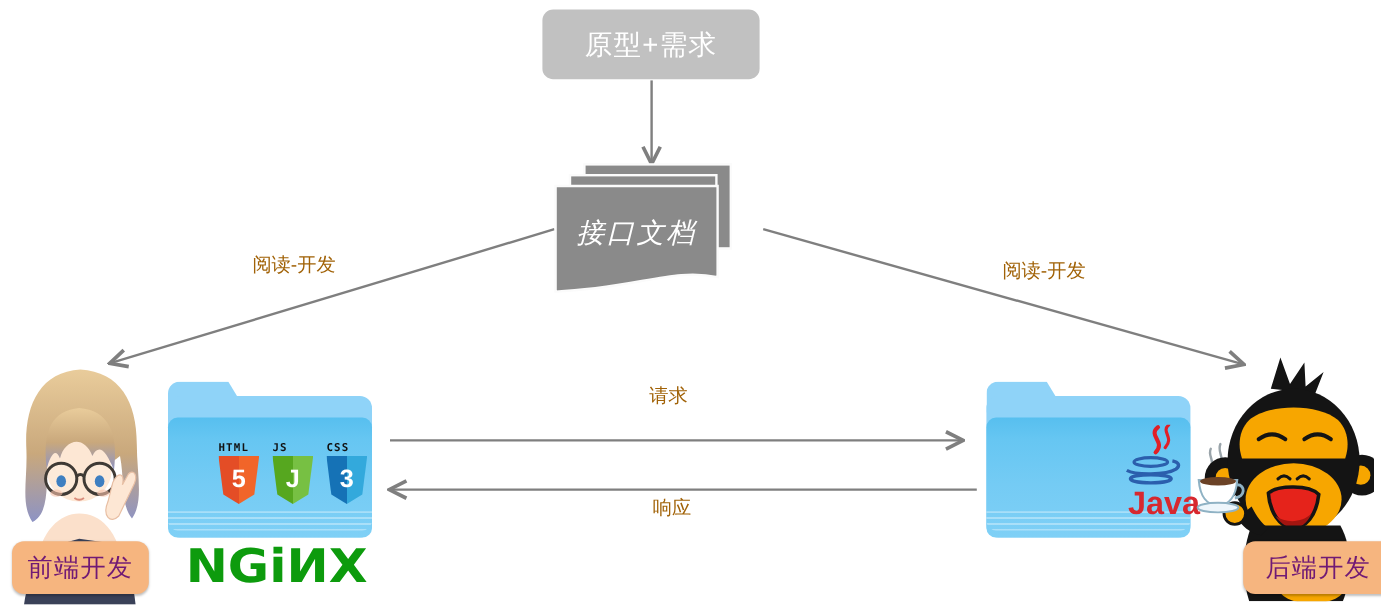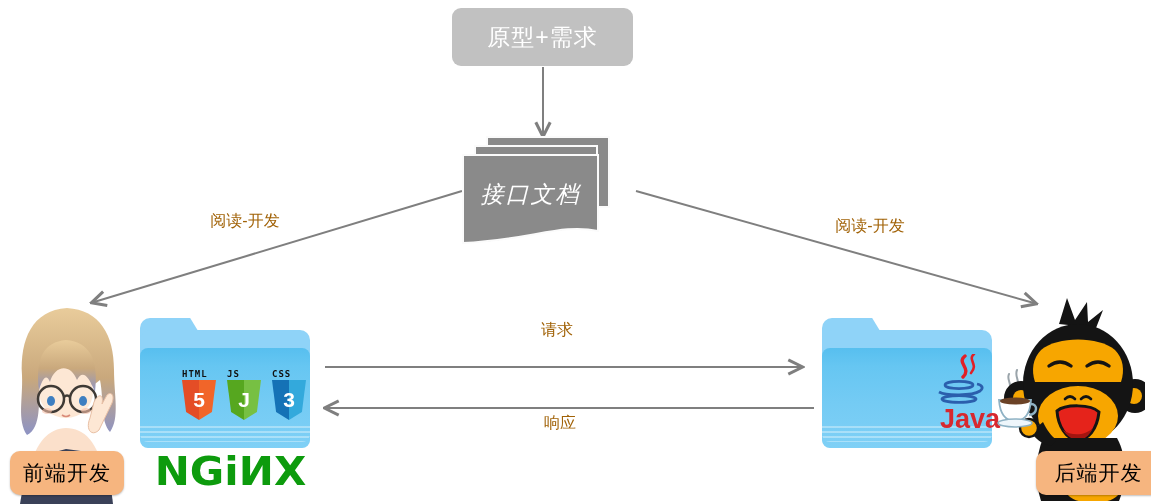--- a/index.html
+++ b/index.html
@@ -43,21 +43,21 @@
   .shield-html{background:linear-gradient(90deg,#e44d26 50%,#f16529 50%);}
   .shield-js{background:linear-gradient(90deg,#56a71f 50%,#77c043 50%);}
   .shield-css{background:linear-gradient(90deg,#1572b6 50%,#33a9dc 50%);}
 
   
   #java-wordmark{position:absolute;left:100px;top:86px;width:72px;text-align:center;
     color:#d7282f;font-size:27px;font-weight:bold;margin-left:12px;}
 
   
   .role-label{background:#f6b57f;border-radius:10px;box-shadow:0 1px 2px rgba(0,0,0,.25);
-    display:flex;align-items:center;justify-content:center;color:#000000;font-size:21px;letter-spacing:1px;}
+    display:flex;align-items:center;justify-content:center;color:#701a75;font-size:21px;letter-spacing:1px;}
   #role-frontend{left:10px;top:451px;width:114px;height:44px;}
   #role-backend{left:1000px;top:451px;width:125px;height:44px;margin-left:36px;}
 
   
   #nginx-logo{left:133px;top:447px;width:195px;color:#0d9b0d;font-weight:bold;font-size:42px;
     letter-spacing:0px;transform:scaleY(.92);text-align:center;font-family:"DejaVu Sans",sans-serif;}
 
   .nosel{user-select:none;}
 </style>
 </head>

